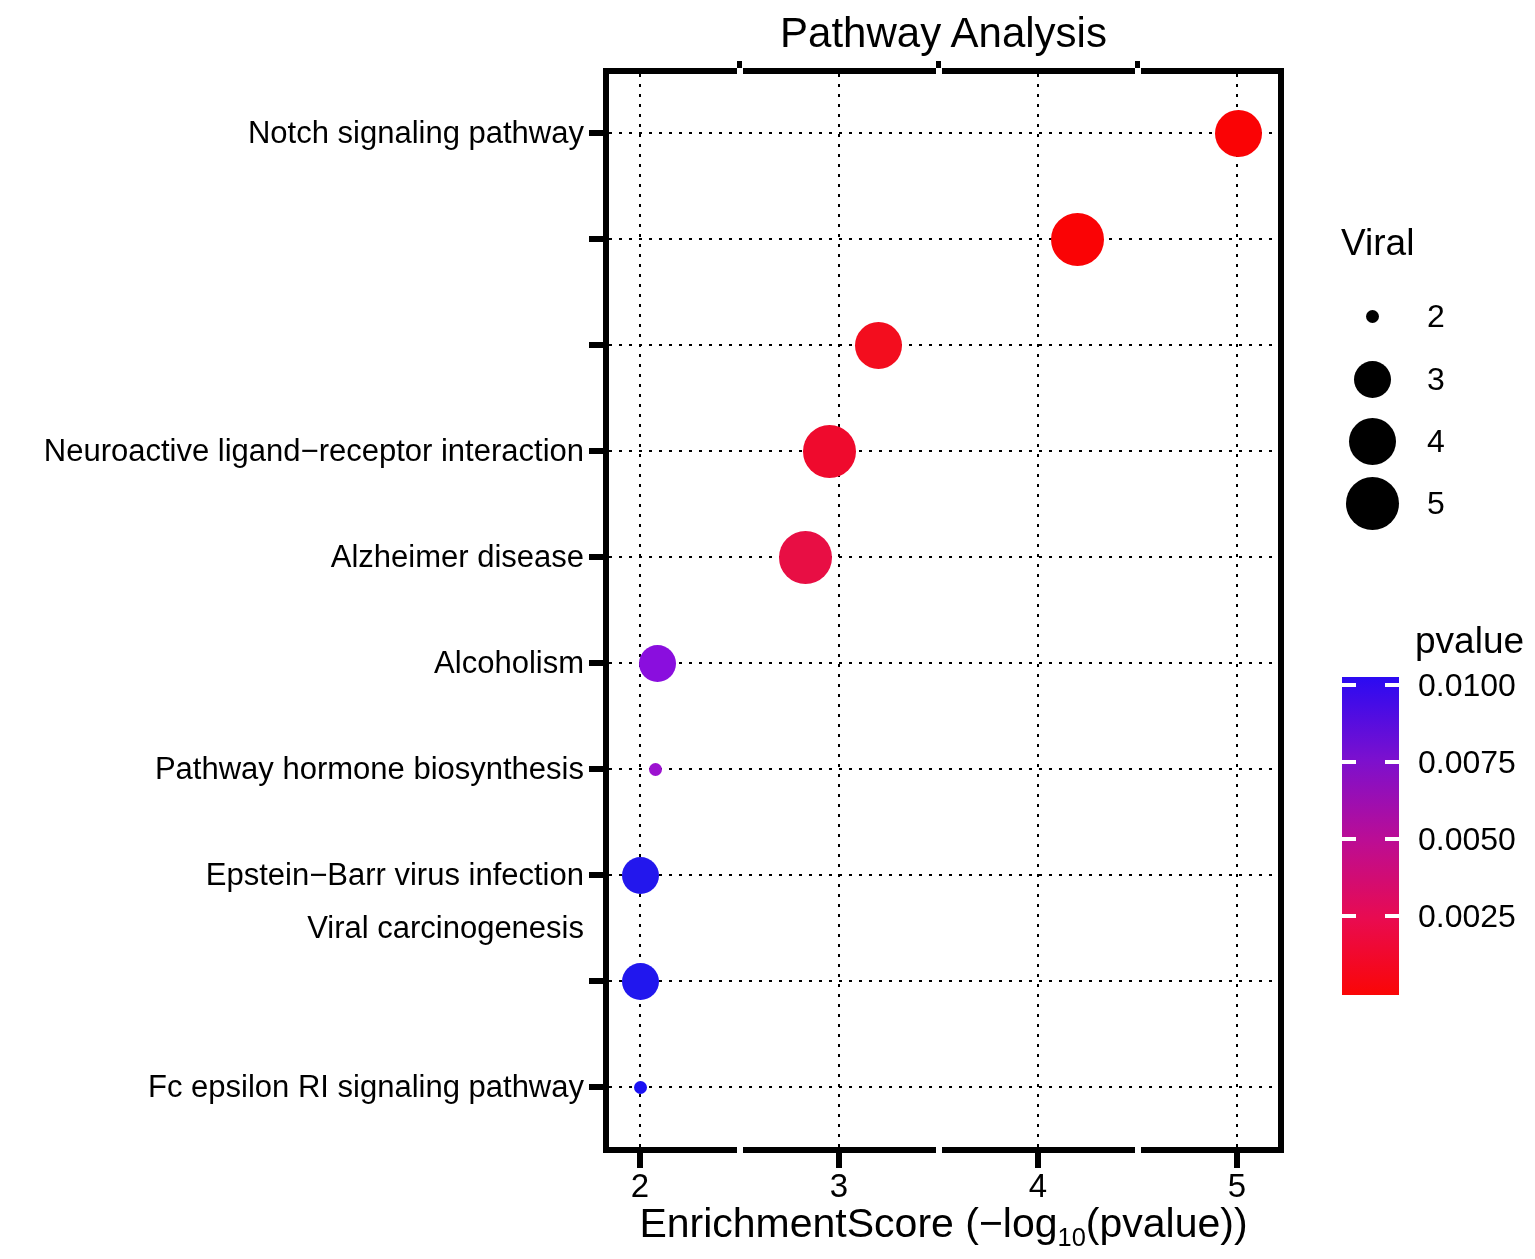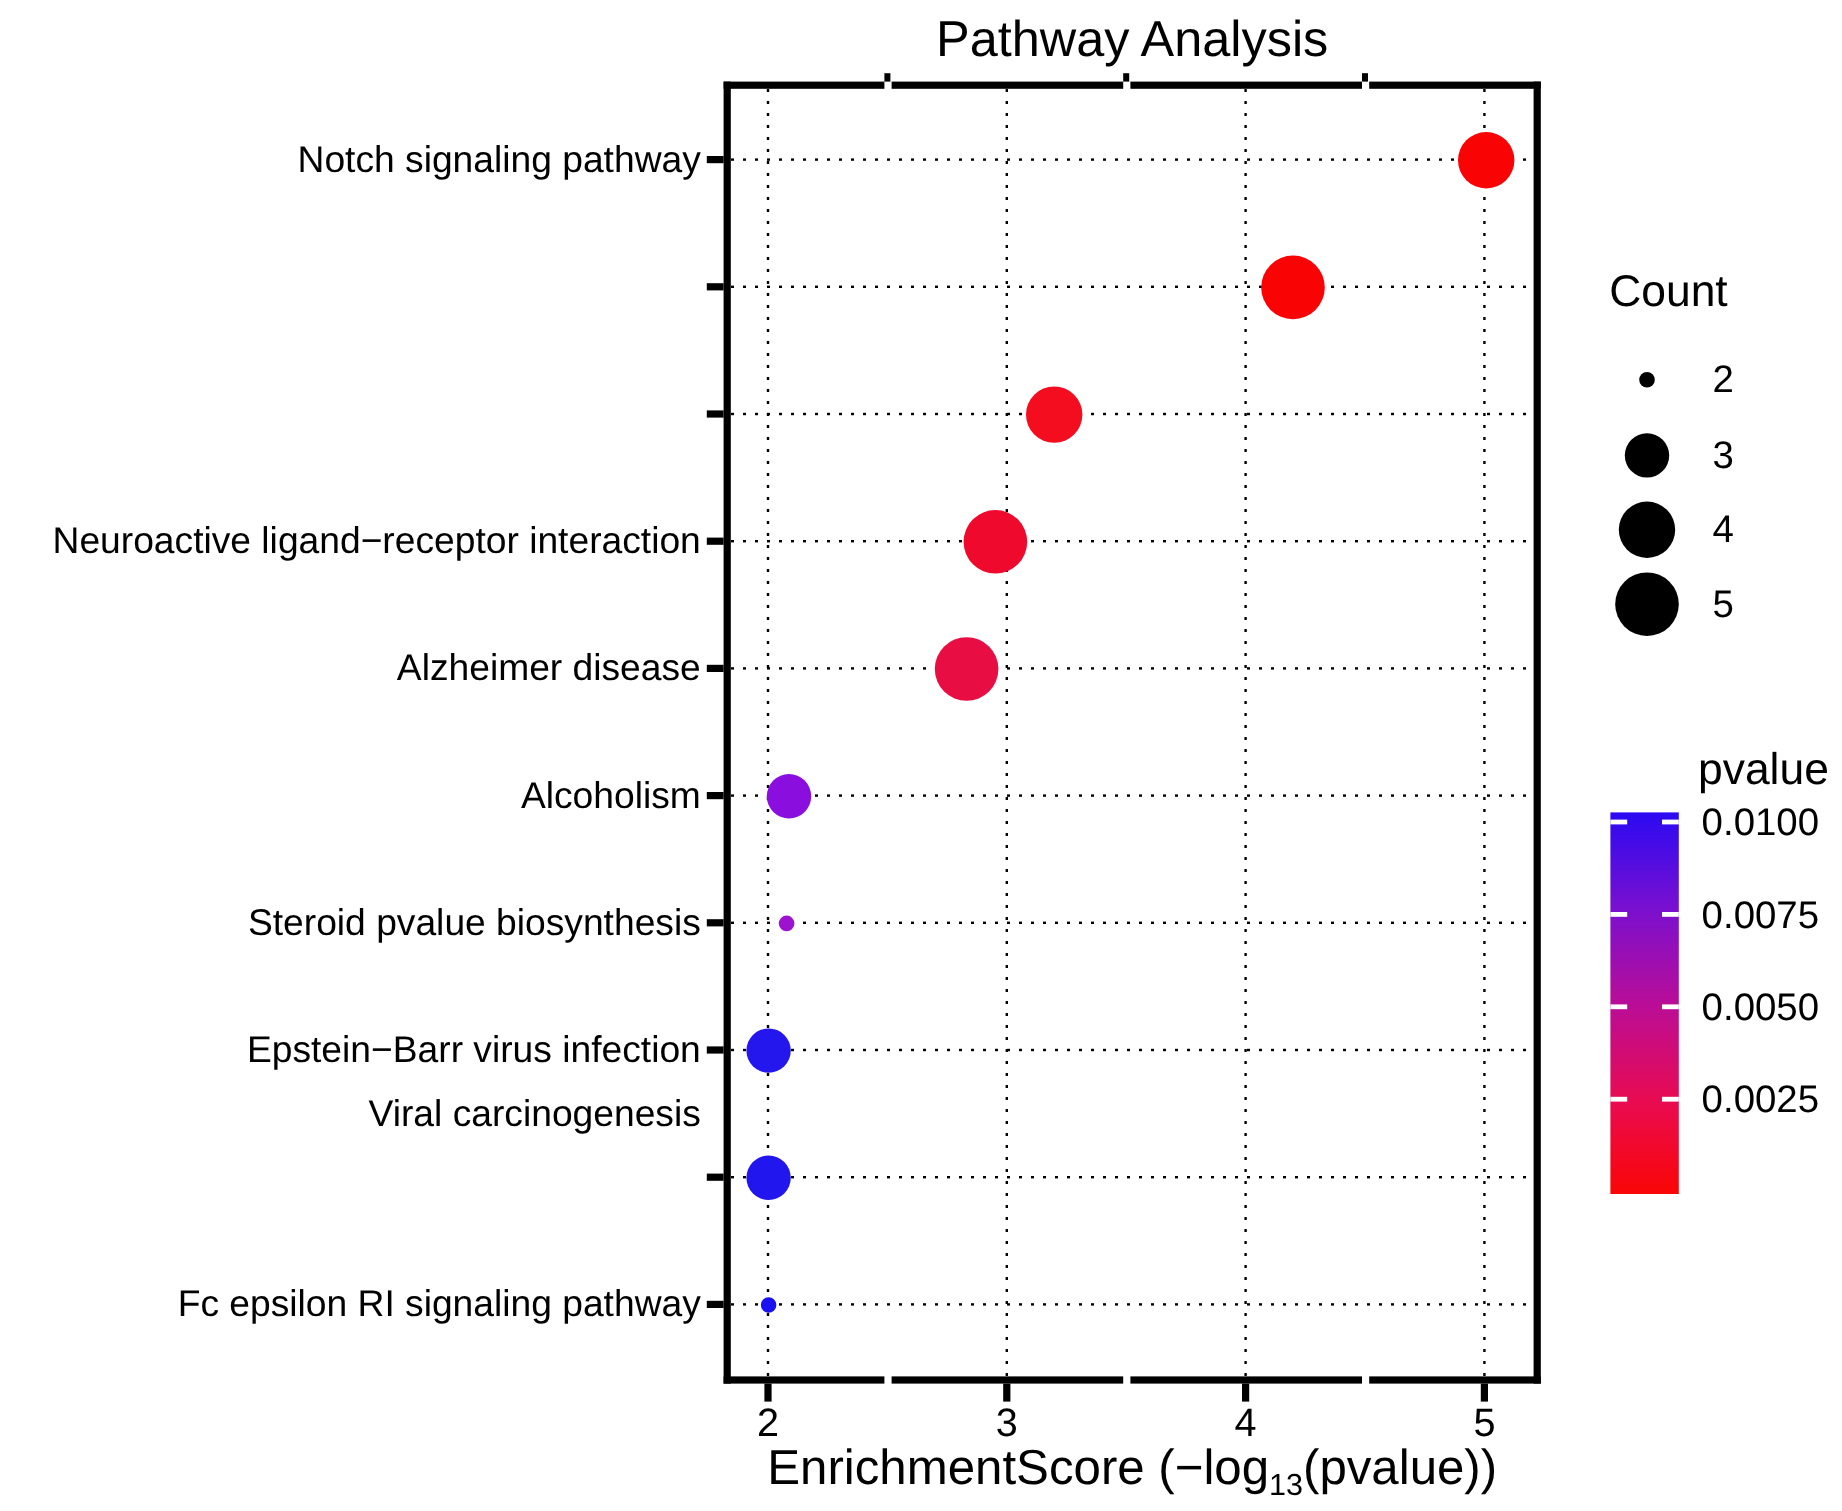--- a/index.html
+++ b/index.html
@@ -75,24 +75,24 @@
       <div class="abs dot" style="left: 855.3px; top: 321.5px; width: 47px; height: 47px; background: rgb(243, 13, 30);"></div>
       <div class="abs dot" style="left: 802.55px; top: 424.5px; width: 53px; height: 53px; background: rgb(239, 10, 45);"></div>
       <div class="abs dot" style="left: 778.67px; top: 530.5px; width: 53px; height: 53px; background: rgb(232, 14, 68);"></div>
       <div class="abs dot" style="left: 639.41px; top: 644.5px; width: 37px; height: 37px; background: rgb(138, 14, 222);"></div>
       <div class="abs dot" style="left: 649.42px; top: 762.5px; width: 13px; height: 13px; background: rgb(156, 18, 208);"></div>
       <div class="abs dot" style="left: 621.5px; top: 856.5px; width: 37px; height: 37px; background: rgb(35, 23, 237);"></div>
       <div class="abs dot" style="left: 621.5px; top: 962.5px; width: 37px; height: 37px; background: rgb(33, 23, 238);"></div>
       <div class="abs dot" style="left: 633.5px; top: 1080.5px; width: 13px; height: 13px; background: rgb(26, 17, 243);"></div>
     </div>
 
-  <div id="x-axis-title" class="abs noselect"><span>EnrichmentScore (−log</span><sub>13</sub><span>(pvalue))</span></div>
+  <div id="x-axis-title" class="abs noselect"><span>EnrichmentScore (−log</span><sub>10</sub><span>(pvalue))</span></div>
 
   <div id="count-legend">
-    <div class="abs legend-title noselect" style="left:1341px;top:222px;">Count</div>
+    <div class="abs legend-title noselect" style="left:1341px;top:222px;">Viral</div>
   <div class="abs dot" style="left: 1365.5px; top: 309.5px; width: 13px; height: 13px; background: rgb(0, 0, 0);"></div>
       <div class="abs legend-entry-label noselect" style="left: 1427px; top: 298px;">2</div>
       <div class="abs dot" style="left: 1353.5px; top: 360.5px; width: 37px; height: 37px; background: rgb(0, 0, 0);"></div>
       <div class="abs legend-entry-label noselect" style="left: 1427px; top: 361px;">3</div>
       <div class="abs dot" style="left: 1348.5px; top: 417.5px; width: 47px; height: 47px; background: rgb(0, 0, 0);"></div>
       <div class="abs legend-entry-label noselect" style="left: 1427px; top: 423px;">4</div>
       <div class="abs dot" style="left: 1345.5px; top: 476.5px; width: 53px; height: 53px; background: rgb(0, 0, 0);"></div>
       <div class="abs legend-entry-label noselect" style="left: 1427px; top: 485px;">5</div>
     </div>
 
@@ -113,17 +113,17 @@
       <div class="abs pv-lab noselect" style="top: 898px;">0.0025</div>
     </div>
 <div class="abs xticklab noselect" style="left: 610px; top: 1168px;">2</div>
     <div class="abs xticklab noselect" style="left: 809px; top: 1168px;">3</div>
     <div class="abs xticklab noselect" style="left: 1008px; top: 1168px;">4</div>
     <div class="abs xticklab noselect" style="left: 1207px; top: 1168px;">5</div>
     <div class="abs ylab noselect" style="top: 115px;">Notch signaling pathway</div>
     <div class="abs ylab noselect" style="top: 433px;">Neuroactive ligand−receptor interaction</div>
     <div class="abs ylab noselect" style="top: 539px;">Alzheimer disease</div>
     <div class="abs ylab noselect" style="top: 645px;">Alcoholism</div>
-    <div class="abs ylab noselect" style="top: 751px;">Steroid pvalue biosynthesis</div>
+    <div class="abs ylab noselect" style="top: 751px;">Pathway hormone biosynthesis</div>
     <div class="abs ylab noselect" style="top: 857px;">Epstein−Barr virus infection</div>
     <div class="abs ylab noselect" style="top: 910px;">Viral carcinogenesis</div>
     <div class="abs ylab noselect" style="top: 1069px;">Fc epsilon RI signaling pathway</div>
   </div>
 
 </body></html>

